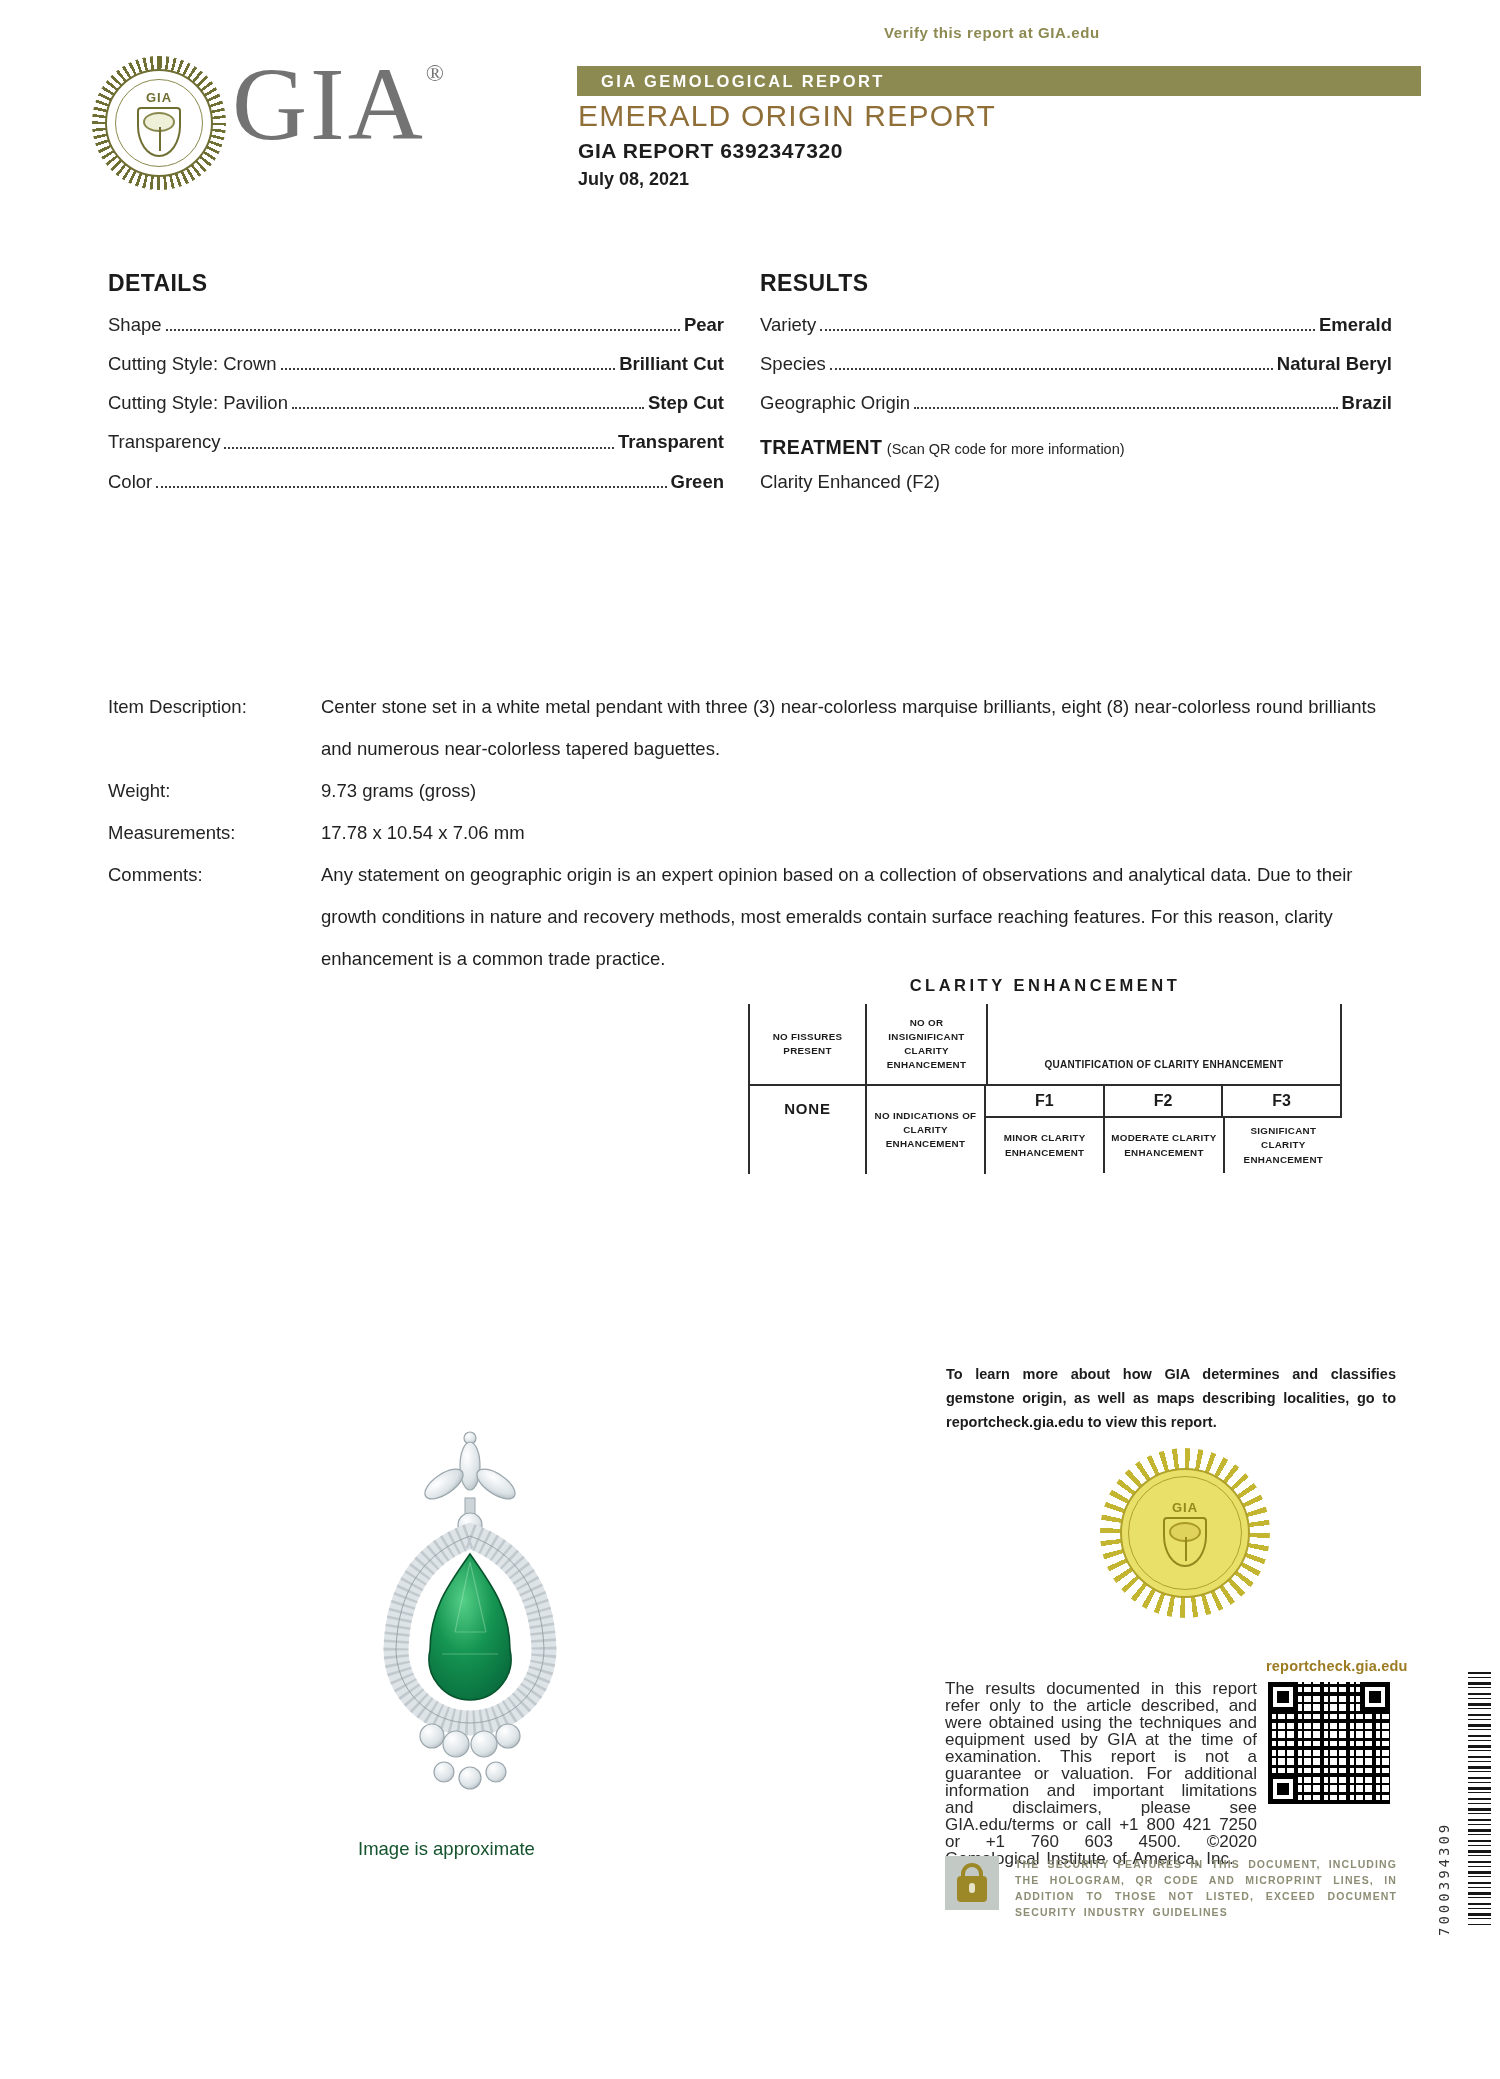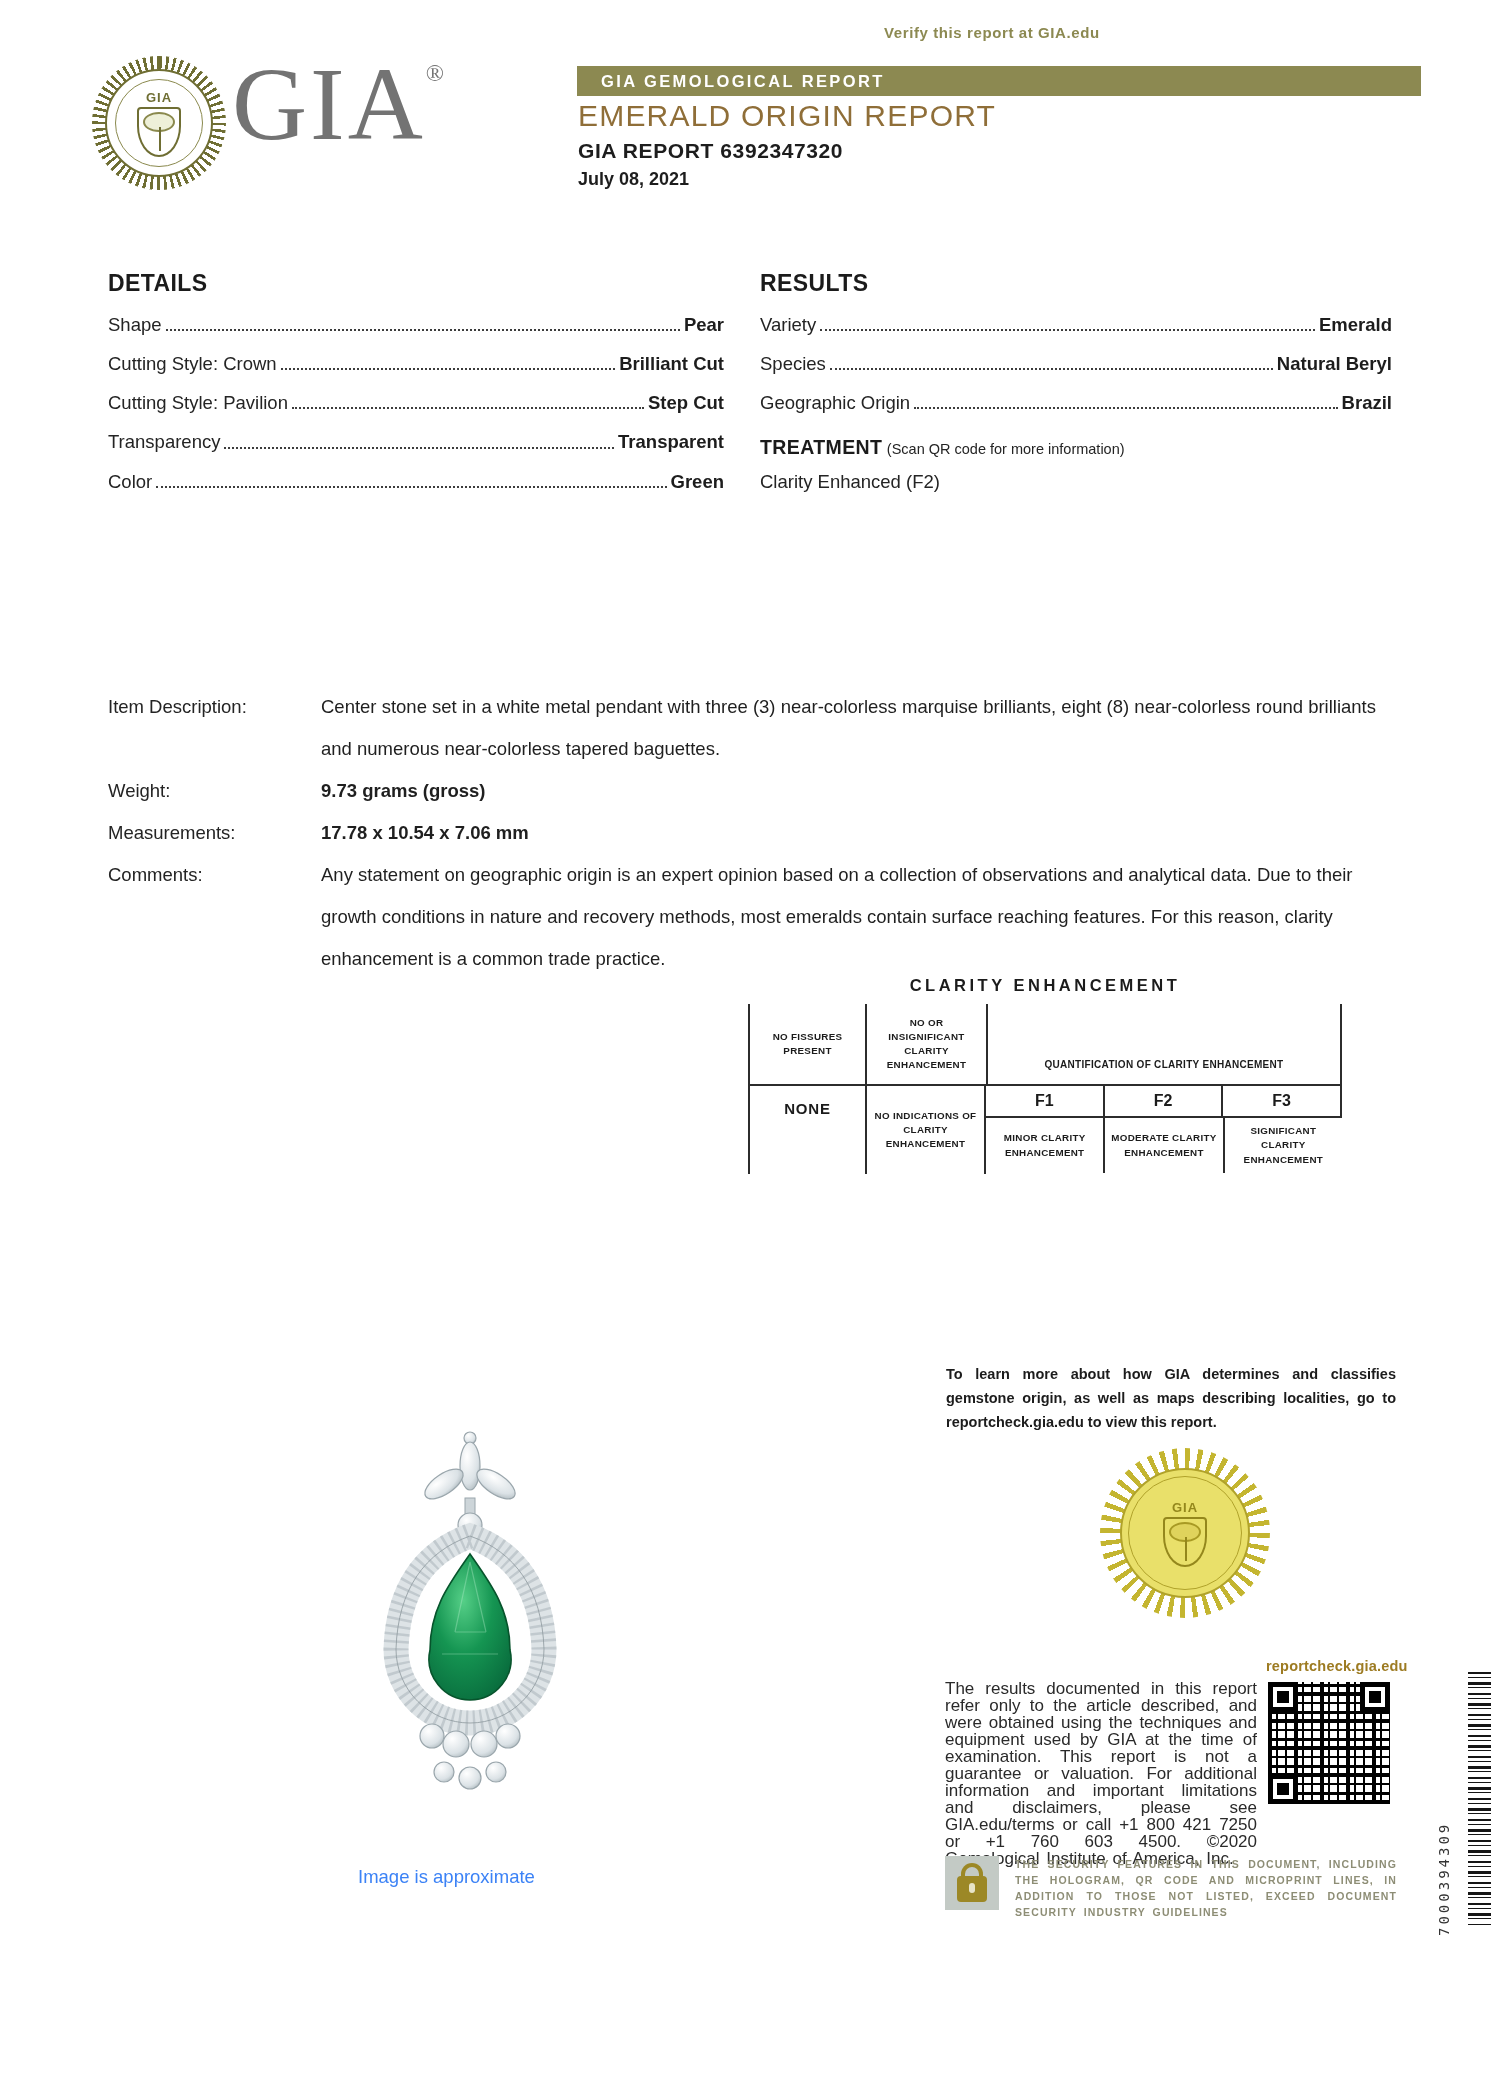--- a/index.html
+++ b/index.html
@@ -36,21 +36,21 @@
   .dval{white-space:nowrap;font-weight:bold;line-height:1.25;color:#1d1d1d;}
   .treat{margin-top:22px;}
   .treat-h{font-size:19.5px;font-weight:bold;color:#1b1b1b;letter-spacing:.4px;}
   .treat-note{font-size:14.5px;font-weight:normal;color:#242424;}
   .treat-val{margin-top:12px;font-size:18.5px;}
   
   .itemblock{position:absolute;left:108px;top:686px;width:1284px;}
   .irow{display:flex;}
   .ilabel{width:213px;flex:0 0 213px;font-size:18.5px;line-height:42px;}
   .ival{flex:1;font-size:18.5px;line-height:42px;color:#1f1f1f;}
-  .ival.bold{font-weight:bold;}
+  .ival.bold{font-weight:normal;}
   
   .clarity{position:absolute;left:748px;top:976px;width:594px;}
   .ce-title{text-align:center;font-size:16.5px;font-weight:bold;letter-spacing:3.5px;color:#1b1b1b;margin-bottom:9px;}
   .ce{color:#1b1b1b;}
   .ce-row1{display:flex;height:80px;border-bottom:2.5px solid #2c2c2c;}
   .ce-cell{box-sizing:border-box;display:flex;align-items:center;justify-content:center;text-align:center;
     font-size:9.8px;font-weight:bold;letter-spacing:.3px;line-height:1.45;padding:2px 6px;}
   .c1{width:119px;border-left:2.5px solid #2c2c2c;border-right:2.5px solid #2c2c2c;}
   .c2{width:119px;}
   .cq{flex:1;border-left:2.5px solid #2c2c2c;border-right:2.5px solid #2c2c2c;align-items:flex-end;padding-bottom:12px;font-size:10px;}
@@ -61,21 +61,21 @@
   .frow{display:flex;height:30px;border-bottom:2.5px solid #2c2c2c;}
   .fcell{flex:1;box-sizing:border-box;display:flex;align-items:center;justify-content:center;
     font-size:16px;font-weight:bold;border-right:2.5px solid #2c2c2c;}
   .descrow{display:flex;height:55px;}
   .dcell{flex:1;box-sizing:border-box;display:flex;align-items:center;justify-content:center;text-align:center;
     font-size:9.8px;font-weight:bold;letter-spacing:.3px;line-height:1.45;padding:2px 4px;}
   .dcell.mid{border-right:2.5px solid #2c2c2c;}
   .dcell.first{border-right:2.5px solid #2c2c2c;}
   
   .pendant{position:absolute;left:362px;top:1422px;width:218px;height:390px;}
-  .caption{position:absolute;left:358px;top:1838px;font-size:18.5px;color:#3b82f6;margin-top:28px;}
+  .caption{position:absolute;left:358px;top:1838px;font-size:18.5px;color:#14532d;}
   
   .learn{position:absolute;left:946px;top:1362px;width:450px;font-size:14.5px;font-weight:bold;
     line-height:24px;text-align:justify;color:#1c1c1c;}
   .goldseal{position:absolute;left:1100px;top:1448px;width:170px;height:170px;}
   .goldseal .burst{background:repeating-conic-gradient(#c4b530 0deg 3.6deg,transparent 3.6deg 9deg);}
   .goldseal .seal-inner{inset:20px;background:#e9e06a;border:2px solid #b0a22a;}
   .goldseal .seal-ring{border-color:#b0a22a;inset:6px;}
   .goldseal .seal-gia{color:#94871c;}
   .goldseal .shield{border-color:#94871c;background:#e9e06a;}
   .goldseal .shield::before{border-color:#a89a24;background:#dfd35c;}

